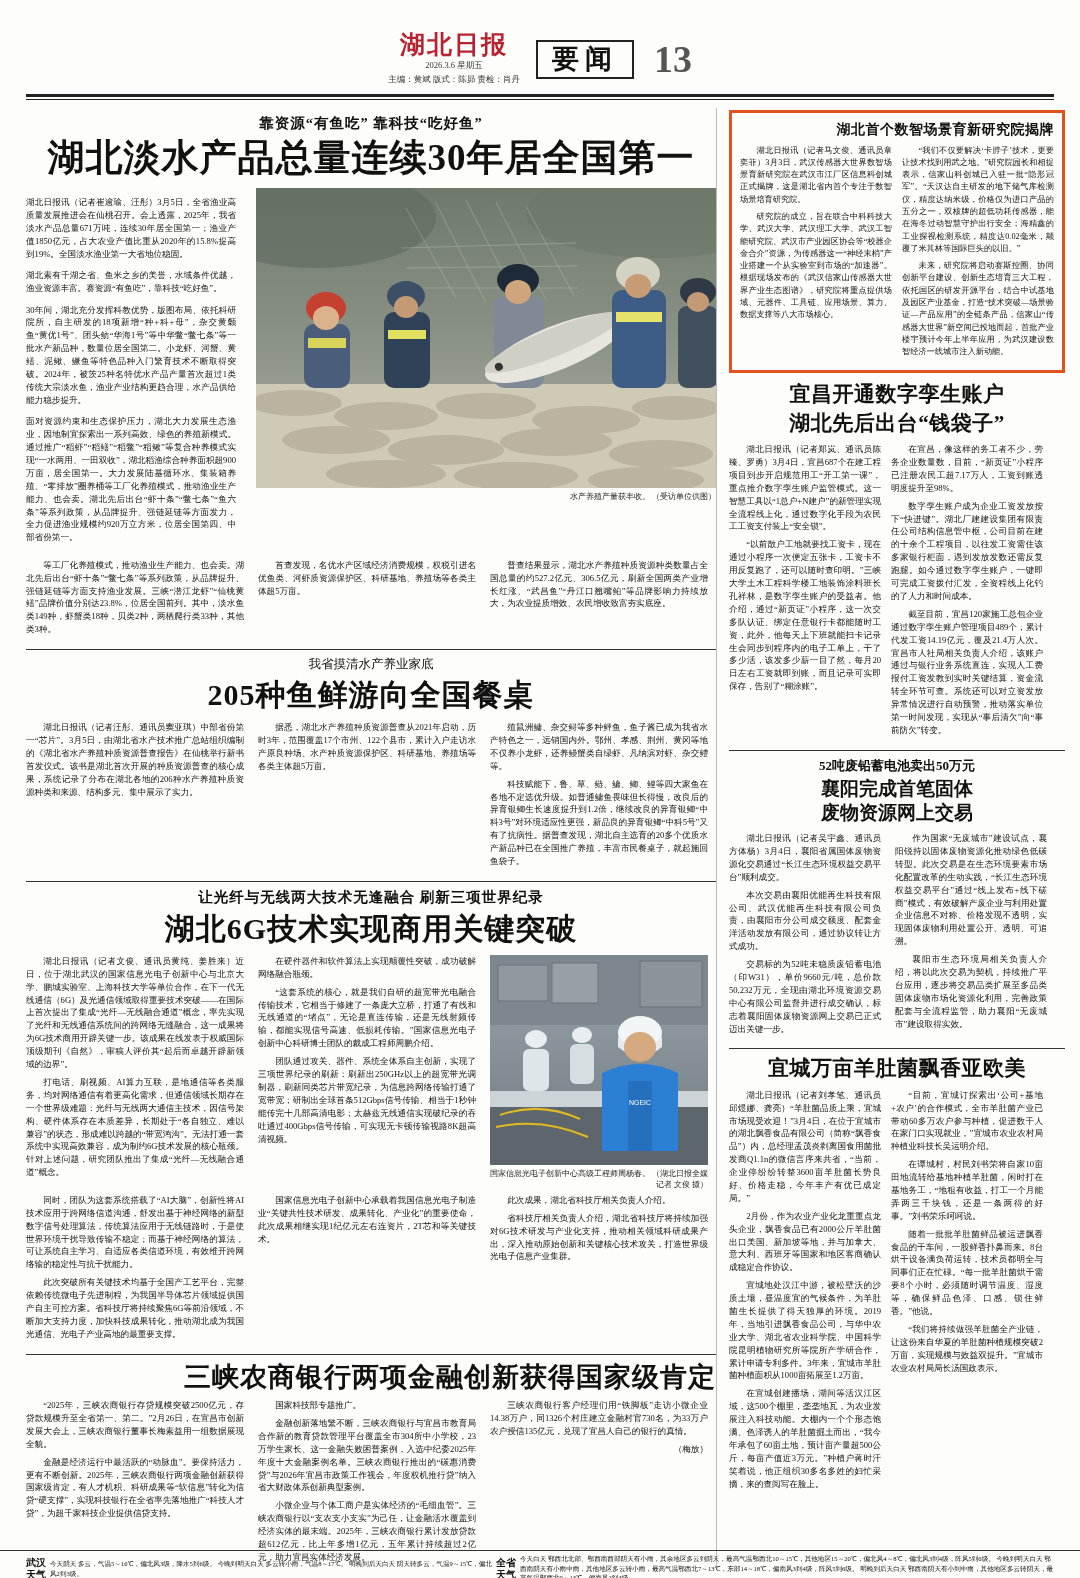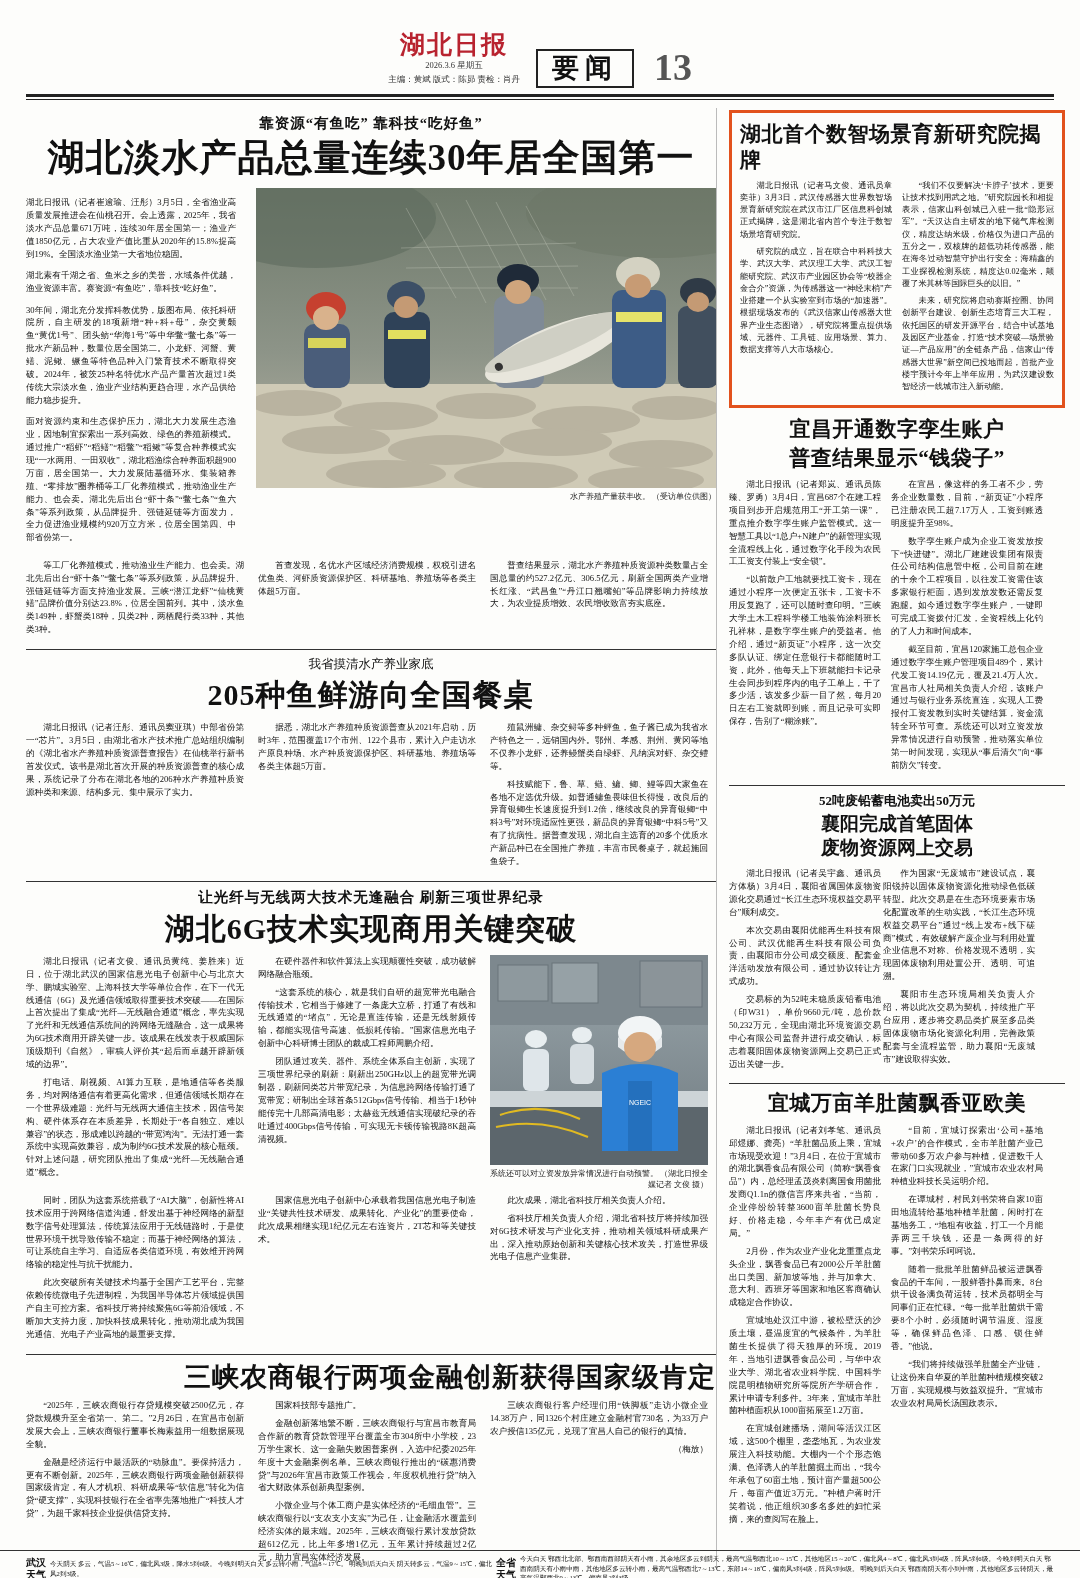--- a/index.html
+++ b/index.html
@@ -11,21 +11,21 @@
     position:relative;
     overflow:hidden;
   }
   .page{width:1080px;height:1578px;position:relative;padding:0;box-sizing:border-box;}
 
   
   .masthead{
     position:relative;height:78px;margin:10px 26px 0 26px;
     display:flex;align-items:flex-end;justify-content:center;
   }
-  .masthead-inner{display:flex;align-items:flex-end;gap:10px;}
+  .masthead-inner{display:flex;align-items:center;gap:10px;}
   .mh-logo{
     font-family:"Liberation Serif",serif;
     font-size:25px;font-weight:bold;color:#b8232f;letter-spacing:2px;
     line-height:1;padding-bottom:2px;
   }
   .mh-meta{font-size:8.5px;color:#333;line-height:1.5;padding-bottom:2px;}
   .mh-box{
     border:2px solid #222;padding:2px 14px;margin-left:6px;
     font-size:27px;font-weight:bold;letter-spacing:6px;line-height:1.15;
   }
@@ -63,21 +63,21 @@
   .cap{font-size:8px;text-align:right;color:#222;margin-top:3px;}
 
   .fishphoto{height:300px;border:0;}
   .labphoto{height:210px;}
 
   
   .boxed{
     border:3px solid #e2521d;padding:8px 8px 6px;margin:2px 0 8px;
   }
   .boxed .headline-box{
-    font-size:21px;font-weight:bold;text-align:left;letter-spacing:0.5px;line-height:1.25;margin:0 0 6px;
+    font-size:14px;font-weight:bold;text-align:right;letter-spacing:0.5px;line-height:1.25;margin:0 0 6px;
   }
 
   .rc-head2{font-size:21px;font-weight:bold;text-align:center;line-height:1.3;margin:6px 0 6px;letter-spacing:0.5px;}
   .rc-head-sm{font-size:13px;font-weight:bold;text-align:center;margin:6px 0 2px;}
   .rc-head3{font-size:19px;font-weight:bold;text-align:center;line-height:1.3;margin:2px 0 6px;}
 
   
   .footer{
     position:absolute;left:0;bottom:0;width:1080px;border-top:1px solid #333;
     display:flex;font-size:6.6px;line-height:1.45;color:#111;padding:3px 26px 5px;box-sizing:border-box;
@@ -274,21 +274,21 @@
               <path d="M112 118 q38 -18 76 0 v78 h-76z" fill="#2b7fd4"></path>
               <rect x="138" y="126" width="24" height="70" fill="#2470bd"></rect>
               <text x="150" y="150" font-size="7" fill="#ffffff" text-anchor="middle" font-family="Liberation Sans, sans-serif">NGEIC</text>
 
               <g stroke="#f0c419" stroke-width="2" fill="none" opacity="0.9">
                 <path d="M10 160 q40 -14 80 4"></path>
                   <path d="M6 172 q46 -10 92 10"></path>
               </g>
             </svg>
           </div>
-          <div class="cap">系统还可以对立资发放异常情况进行自动预警。   （湖北日报全媒记者 文俊 摄）</div>
+          <div class="cap">国家信息光电子创新中心高级工程师周杨春。   （湖北日报全媒记者 文俊 摄）</div>
         </div>
       </div>
 
       <div style="display:flex;gap:14px;margin-top:4px;">
         <div style="width:218px;" class="colbox">
           <p>同时，团队为这套系统搭载了“AI大脑”，创新性将AI技术应用于跨网络信道沟通，舒发出基于神经网络的新型数字信号处理算法，传统算法应用于无线链路时，于是使世界环境干扰导致传输不稳定；而基于神经网络的算法，可让系统自主学习、自适应各类信道环境，有效维开跨网络输的稳定性与抗干扰能力。</p>
           <p>此次突破所有关键技术均基于全国产工艺平台，完整依赖传统微电子先进制程，为我国半导体芯片领域提供国产自主可控方案。省科技厅将持续聚焦6G等前沿领域，不断加大支持力度，加快科技成果转化，推动湖北成为我国光通信、光电子产业高地的最重要支撑。</p>
         </div>
         <div style="width:218px;" class="colbox">
           <p>国家信息光电子创新中心承载着我国信息光电子制造业“关键共性技术研发、成果转化、产业化”的重要使命，此次成果相继实现1纪亿元左右连资片，2T芯和等关键技术。</p>
@@ -329,39 +329,39 @@
             <p style="font-size:8.2px;">研究院的成立，旨在联合中科科技大学、武汉大学、武汉理工大学、武汉工智能研究院、武汉市产业园区协会等“校器企金合介”资源，为传感器这一“神经末梢”产业搭建一个从实验室到市场的“加速器”。根据现场发布的《武汉信家山传感器大世界产业生态图谱》，研究院将重点提供场域、元器件、工具链、应用场景、算力、数据支撑等八大市场核心。</p>
           </div>
           <div style="width:152px;" class="colbox">
             <p style="font-size:8.2px;">“我们不仅要解决‘卡脖子’技术，更要让技术找到用武之地。”研究院园长和相提表示，信家山科创城已入驻一批“隐形冠军”。“天汉达自主研发的地下储气库检测仪，精度达纳米级，价格仅为进口产品的五分之一，双核牌的超低功耗传感器，能在海冬过动智慧守护出行安全；海精鑫的工业探视检测系统，精度达0.02毫米，颠覆了米其林等国际巨头的以旧。”</p>
             <p style="font-size:8.2px;">未来，研究院将启动赛斯控圈、协同创新平台建设、创新生态培育三大工程，依托国区的研发开源平台，结合中试基地及园区产业基金，打造“技术突破—场景验证—产品应用”的全链条产品，信家山“传感器大世界”新空间已投地而起，首批产业楼宇预计今年上半年应用，为武汉建设数智经济一线城市注入新动能。</p>
           </div>
         </div>
       </div>
 
       <div class="rc-head2">宜昌开通数字孪生账户</div>
-      <div class="rc-head2" style="margin-top:-4px;">普查结果显示“钱袋子”</div>
+      <div class="rc-head2" style="margin-top:-4px;">湖北先后出台“钱袋子”</div>
       <div style="display:flex;gap:10px;">
         <div style="width:152px;" class="colbox">
           <p>湖北日报讯（记者郑岚、通讯员陈臻、罗勇）3月4日，宜昌687个在建工程项目到步开启规范用工“开工第一课”，重点推介数字孪生账户监管模式。这一智慧工具以“1总户+N建户”的新管理实现全流程线上化，通过数字化手段为农民工工资支付装上“安全锁”。</p>
           <p>“以前散户工地就要找工资卡，现在通过小程序一次便定五张卡，工资卡不用反复跑了，还可以随时查印明。”三峡大学土木工程科学楼工地装饰涂料班长孔祥林，是数字孪生账户的受益者。他介绍，通过“新页证”小程序，这一次交多队认证、绑定任意银行卡都能随时工资，此外，他每天上下班就能扫卡记录生会同步到程序内的电子工单上，干了多少活，该发多少薪一目了然，每月20日左右工资就即到账，而且记录可实即保存，告别了“糊涂账”。</p>
         </div>
         <div style="width:152px;" class="colbox">
           <p>在宜昌，像这样的务工者不少，劳务企业数量数，目前，“新页证”小程序已注册农民工超7.17万人，工资到账透明度提升至98%。</p>
           <p>数字孪生账户成为企业工资发放按下“快进键”。湖北厂建建设集团有限责任公司结构信息管中枢，公司目前在建的十余个工程项目，以往发工资需住该多家银行柜面，遇到发放发数还需反复跑腿。如今通过数字孪生账户，一键即可完成工资拨付汇发，全资程线上化钓的了人力和时间成本。</p>
           <p>截至目前，宜昌120家施工总包企业通过数字孪生账户管理项目489个，累计代发工资14.19亿元，覆及21.4万人次。宜昌市人社局相关负责人介绍，该账户通过与银行业务系统直连，实现人工费报付工资发教到实时关键结算，资金流转全环节可查。系统还可以对立资发放异常情况进行自动预警，推动落实单位第一时间发现，实现从“事后清欠”向“事前防欠”转变。</p>
         </div>
       </div>
 
       <div class="hr-sep"></div>
 
       <div class="rc-head-sm">52吨废铅蓄电池卖出50万元</div>
       <div class="rc-head3">襄阳完成首笔固体</div>
       <div class="rc-head3" style="margin-top:-6px;">废物资源网上交易</div>
-      <div style="display:flex;gap:2px;font-family:Liberation Serif, serif;">
+      <div style="display:flex;gap:14px;font-family:Liberation Serif, serif;">
         <div style="width:152px;" class="colbox">
           <p>湖北日报讯（记者吴宇鑫、通讯员方体杨）3月4日，襄阳省属国体废物资源化交易通过“长江生态环境权益交易平台”顺利成交。</p>
           <p>本次交易由襄阳优能再生科技有限公司、武汉优能再生科技有限公司负责，由襄阳市分公司成交额度、配套金洋活动发放有限公司，通过协议转让方式成功。</p>
           <p>交易标的为52吨未稳质废铅蓄电池（印W31），单价9660元/吨，总价款50,232万元，全现由湖北环境资源交易中心有限公司监督并进行成交确认，标志着襄阳固体废物资源网上交易已正式迈出关键一步。</p>
         </div>
         <div style="width:152px;" class="colbox">
           <p>作为国家“无废城市”建设试点，襄阳锐持以固体废物资源化推动绿色低碳转型。此次交易是在生态环境要素市场化配置改革的生动实践，“长江生态环境权益交易平台”通过“线上发布+线下磋商”模式，有效破解产废企业与利用处置企业信息不对称、价格发现不透明，实现固体废物利用处置公开、透明、可追溯。</p>
           <p>襄阳市生态环境局相关负责人介绍，将以此次交易为契机，持续推广平台应用，逐步将交易品类扩展至多品类固体废物市场化资源化利用，完善政策配套与全流程监管，助力襄阳“无废城市”建设取得实效。</p>
           <p></p>
         </div>

